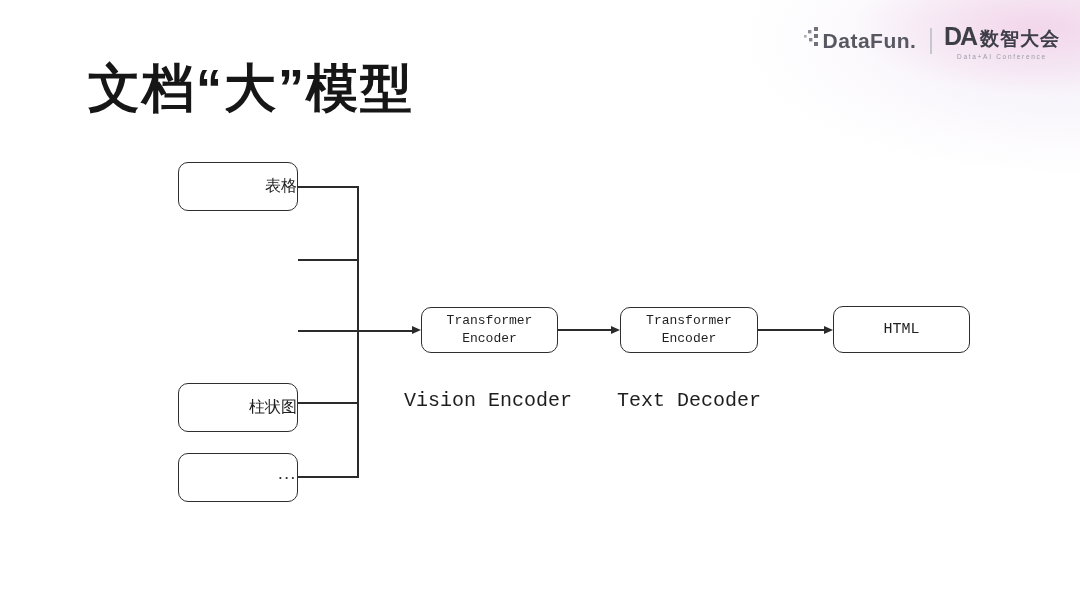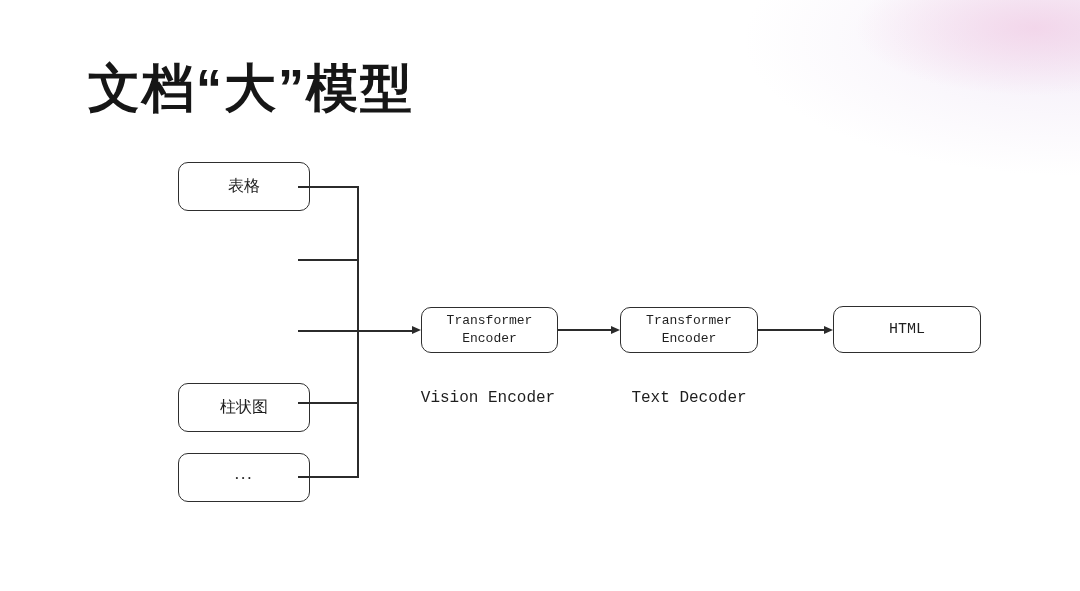--- a/index.html
+++ b/index.html
@@ -85,24 +85,25 @@
     border-radius: 10px;
     background: #ffffff;
     display: flex;
     align-items: center;
     justify-content: center;
     text-align: center;
     color: #1f1f1f;
   }
   .node-cn {
     left: 178px;
-    width: 132px;
+    width: 120px;
     height: 49px;
     font-family: "Liberation Serif", "DejaVu Serif", serif;
     font-size: 16px;
+    justify-content: flex-end;
   }
   .node-en {
     font-family: "Liberation Mono", "DejaVu Sans Mono", monospace;
     font-size: 13px;
     line-height: 1.4;
   }
   .ellipsis-label { transform: translateY(-4px); letter-spacing: 2px; font-size: 17px; }
 
   .line {
     position: absolute;
@@ -118,32 +119,55 @@
     border-top: 4.5px solid transparent;
     border-bottom: 4.5px solid transparent;
     border-left: 9px solid #2b2b2b;
   }
 
   .flow-label {
     position: absolute;
     width: 180px;
     text-align: center;
     font-family: "Liberation Mono", "DejaVu Sans Mono", monospace;
-    font-size: 16px;
+    font-size: 20px;
     color: #1e1e1e;
     white-space: nowrap;
   }
 </style>
 </head>
 <body>
 
 <div class="slide">
 
   <div class="slide-title">文档“大”模型</div>
 
+  <div class="header-logos">
+    <div class="datafun-logo">
+      <svg class="datafun-dots" width="16" height="22" viewBox="0 0 16 22">
+        <g fill="#6a6a74">
+          <rect x="10" y="0" width="4" height="4" opacity="0.95"></rect>
+          <rect x="4" y="3" width="3.4" height="3.4" opacity="0.75"></rect>
+          <rect x="10" y="7" width="4" height="4" opacity="0.95"></rect>
+          <rect x="0" y="8" width="2.6" height="2.6" opacity="0.55"></rect>
+          <rect x="5" y="11" width="3.4" height="3.4" opacity="0.8"></rect>
+          <rect x="10" y="15" width="4" height="4" opacity="0.95"></rect>
+        </g>
+      </svg>
+      <span class="datafun-text">DataFun.</span>
+    </div>
+    <div class="logo-divider"></div>
+    <div class="da-logo">
+      <div class="da-logo-row">
+        <span class="da-initials">DA</span>
+        <span class="da-name-cn">数智大会</span>
+      </div>
+      <div class="da-subtitle">Data+AI Conference</div>
+    </div>
+  </div>
 
   <div class="node node-cn" style="top:162px;">
     <span>表格</span>
   </div>
   <div class="node node-cn" style="top:383px;">
     <span>柱状图</span>
   </div>
   <div class="node node-cn" style="top:453px;">
     <span class="ellipsis-label">...</span>
   </div>
@@ -171,20 +195,20 @@
   <div class="node node-en" style="left:620px; top:307px; width:138px; height:46px;">
     <div>
       <div>Transformer</div>
       <div>Encoder</div>
     </div>
   </div>
 
   <div class="line hline" style="left:758px; top:329.4px; width:67px;"></div>
   <div class="arrowhead" style="left:824px; top:325.5px;"></div>
 
-  <div class="node node-en" style="left:833px; top:306px; width:148px; height:47px; font-size:15px;">
+  <div class="node node-en" style="left:833px; top:306px; width:137px; height:47px; font-size:15px;">
     <span>HTML</span>
   </div>
 
   <div class="flow-label" style="left:398px; top:389px;">Vision Encoder</div>
   <div class="flow-label" style="left:599px; top:389px;">Text Decoder</div>
 
 </div>
 
 </body></html>

